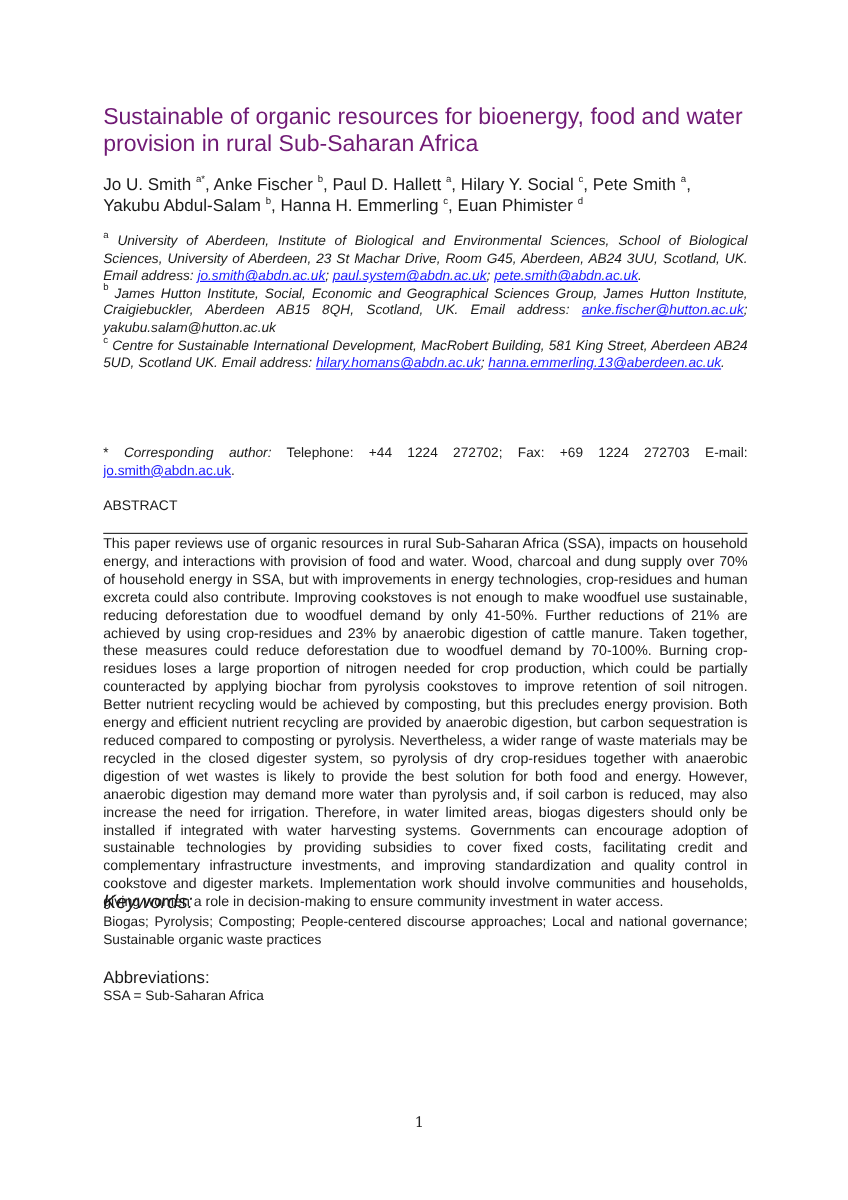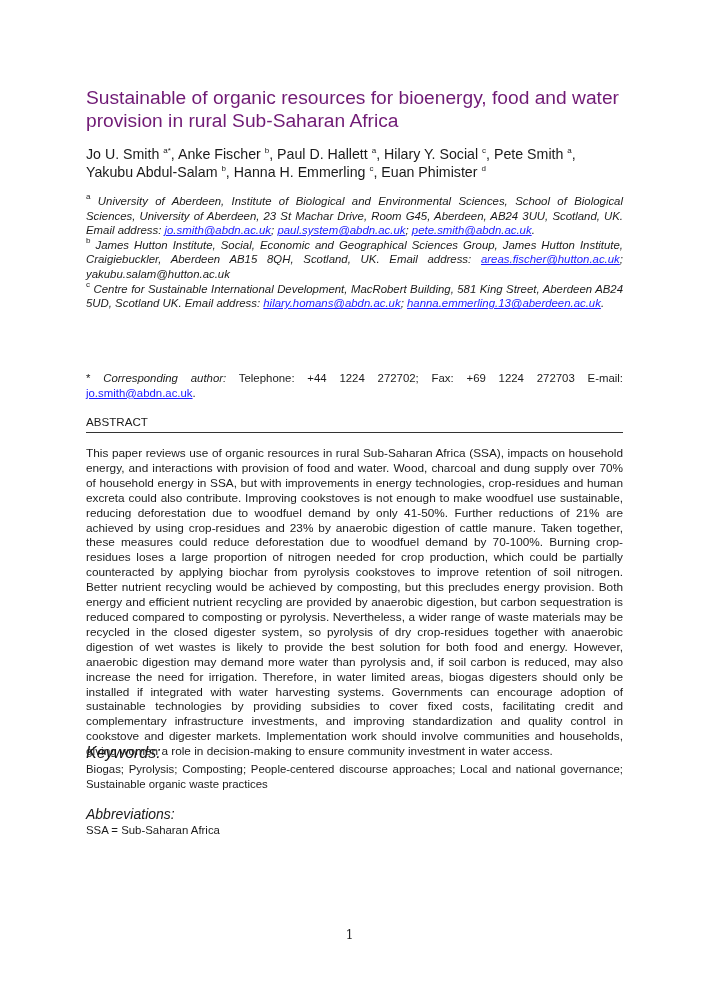--- a/index.html
+++ b/index.html
@@ -7,25 +7,25 @@
          font-family: "Liberation Sans", sans-serif; color: #1a1a1a; }
   .page { position: absolute; left: 86px; top: 0; width: 537px; }
   .title { position: absolute; top: 86px; left: 0; width: 537px; font-size: 19.2px; line-height: 23px; color: #701a75; }
   .authors { position: absolute; top: 145px; left: 0; width: 537px; font-size: 14.2px; line-height: 18px; }
   sup { font-size: 8px; vertical-align: 6px; line-height: 0; }
   .affils { position: absolute; top: 194px; left: 0; width: 537px; font-size: 11.4px; line-height: 14.6px; font-style: italic; }
   .affil { text-align: justify; text-align-last: left; }
   a.email { color: #1a1aff; text-decoration: underline; }
   .corr { position: absolute; top: 371px; left: 0; width: 537px; font-size: 11.4px; line-height: 14.6px; text-align: justify; }
   .corr .line1 { text-align-last: justify; display: block; }
-  .abstract-head { position: absolute; top: 415px; left: 0; width: 537px; font-size: 11.6px; line-height: 14px; border-bottom: 1.3px solid #333; padding-bottom: 3px; }
+  .abstract-head { position: absolute; top: 415px; left: 0; width: 537px; font-size: 11.6px; line-height: 14px; border-bottom: 1.3px solid #333; padding-bottom: 15px; }
   .abstract-body { position: absolute; top: 446px; left: 0; width: 537px; font-size: 11.8px; line-height: 14.9px; text-align: justify; }
   .kw-head { position: absolute; top: 744px; left: 0; font-size: 16px; font-style: italic; line-height: 18px; }
   .kw-body { position: absolute; top: 762px; left: 0; width: 537px; font-size: 11.4px; line-height: 14.6px; text-align: justify; }
-  .ab-head { position: absolute; top: 805px; left: 0; font-size: 14px; font-style: italic; line-height: 18px; }
+  .ab-head { position: absolute; top: 805px; left: 0; font-size: 14px; line-height: 18px; }
   .ab-body { position: absolute; top: 823px; left: 0; font-size: 11.4px; line-height: 14.6px; }
   .page-num { position: absolute; top: 928px; left: 0; width: 537px; text-align: center;
               font-family: "DejaVu Serif", serif; font-size: 12px; color: #222; padding-left: 0; }
   .page-num span { position: relative; left: -5px; }
   i { font-style: italic; }
   .ni { font-style: normal; }
 </style>
 </head>
 <body>
 
@@ -44,21 +44,21 @@
     <span><span>Euan Phimister</span> <sup>d</sup></span>
   </div>
 
   <div class="affils">
     <div class="affil">
       <sup class="ni">a</sup>
       <span>University of Aberdeen, Institute of Biological and Environmental Sciences, School of Biological Sciences, University of Aberdeen, 23 St Machar Drive, Room G45, Aberdeen, AB24 3UU, Scotland, UK. Email address: </span><a class="email">jo.smith@abdn.ac.uk</a>; <a class="email">paul.system@abdn.ac.uk</a>; <a class="email">pete.smith@abdn.ac.uk</a><span>.</span>
     </div>
     <div class="affil">
       <sup class="ni">b</sup>
-      <span>James Hutton Institute, Social, Economic and Geographical Sciences Group, James Hutton Institute, Craigiebuckler, Aberdeen AB15 8QH, Scotland, UK. Email address: </span><a class="email">areas.fischer@hutton.ac.uk</a>; <span>yakubu.salam@hutton.ac.uk</span>
+      <span>James Hutton Institute, Social, Economic and Geographical Sciences Group, James Hutton Institute, Craigiebuckler, Aberdeen AB15 8QH, Scotland, UK. Email address: </span><a class="email">anke.fischer@hutton.ac.uk</a>; <span>yakubu.salam@hutton.ac.uk</span>
     </div>
     <div class="affil">
       <sup class="ni">c</sup>
       <span>Centre for Sustainable International Development, MacRobert Building, 581 King Street, Aberdeen AB24 5UD, Scotland UK. Email address: </span><a class="email">hilary.homans@abdn.ac.uk</a>; <a class="email">hanna.emmerling.13@aberdeen.ac.uk</a><span>.</span>
     </div>
   </div>
 
   <div class="corr">
     <span class="line1"><span>*</span> <i>Corresponding author:</i> <span>Telephone: +44 1224 272702; Fax: +69 1224 272703 E-mail:</span></span>
     <a class="email">jo.smith@abdn.ac.uk</a><span>.</span>

